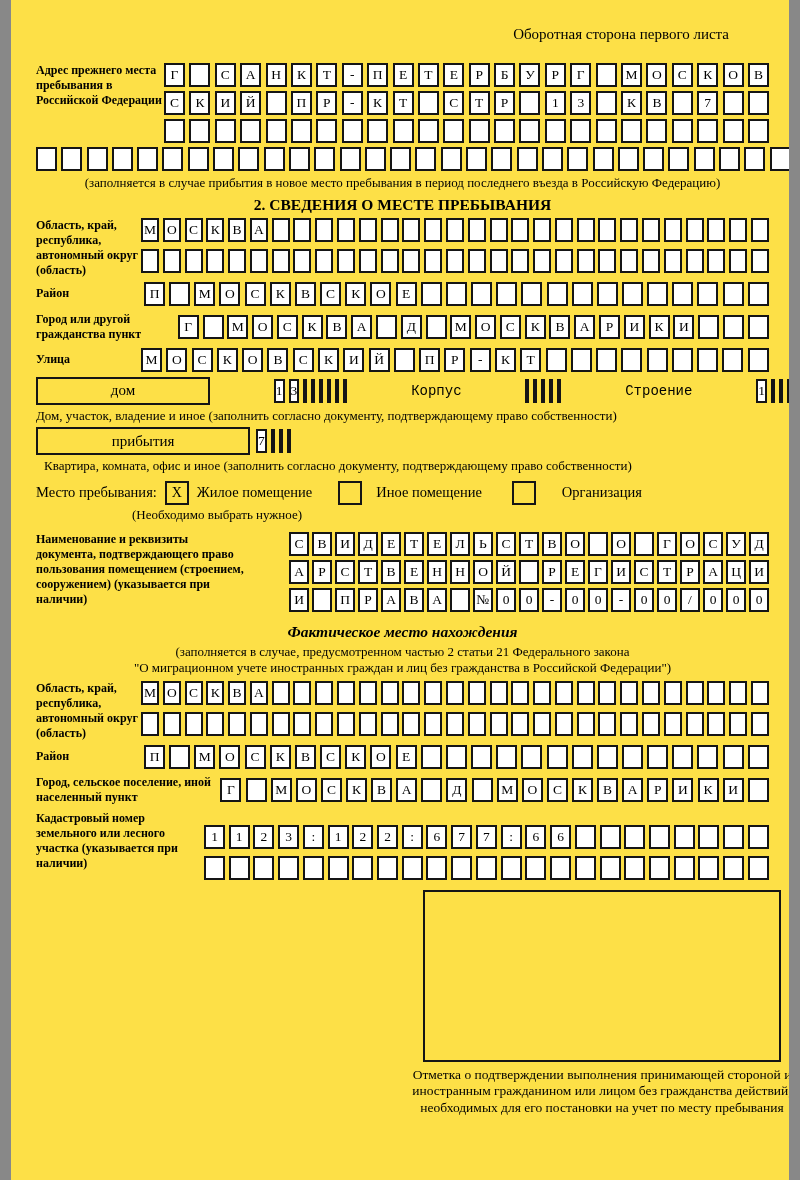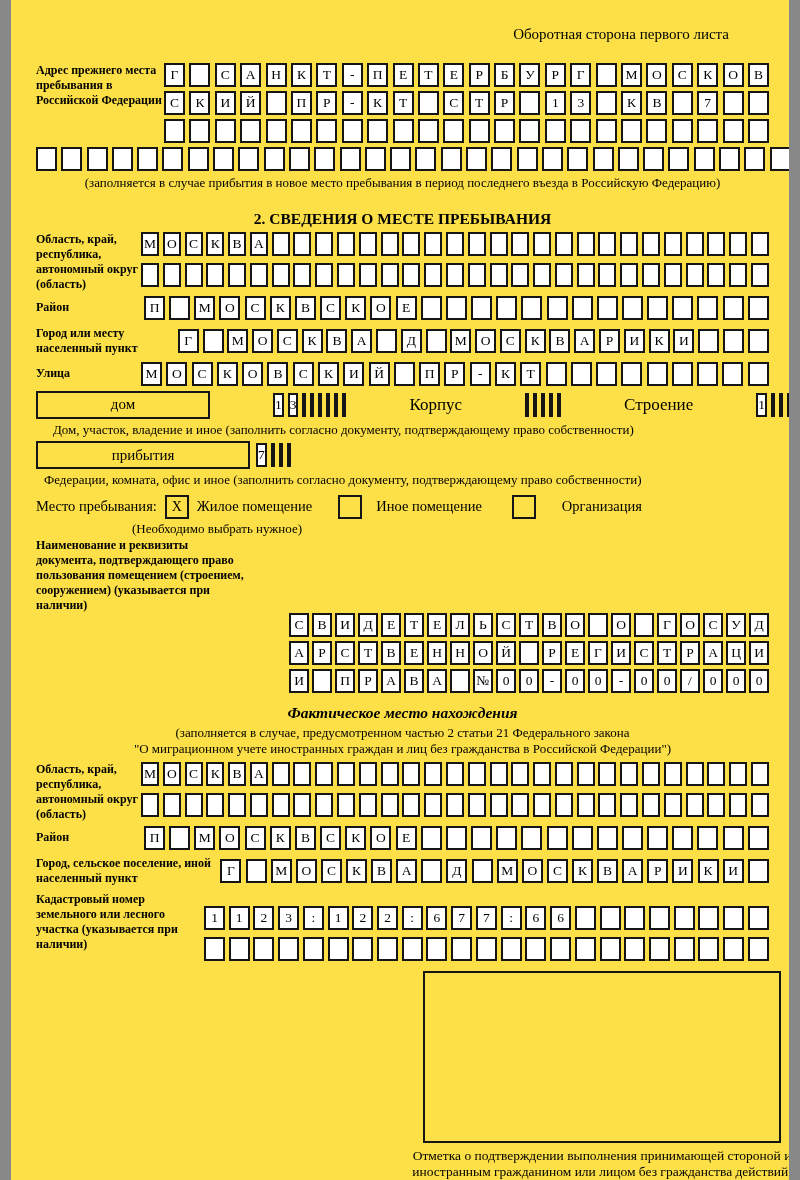--- a/index.html
+++ b/index.html
@@ -3,21 +3,21 @@
 <meta charset="utf-8">
 <style>
   html,body{margin:0;padding:0;background:#888;}
   .page{
     width:778px;height:1180px;background:#fde047;color:#000;
     font-family:"Liberation Serif","DejaVu Serif",serif;
     box-sizing:border-box;padding:26px 20px 0 25px;
     position:relative;overflow:hidden;margin:0 auto;
   }
   .hdr-note{font-size:15px;text-align:right;margin-right:40px;}
-  .sec-title{font-size:15.5px;font-weight:bold;text-align:center;margin:19px 0 4px 0;}
+  .sec-title{font-size:15.5px;font-weight:bold;text-align:center;margin:5px 0 4px 0;}
   .blk{display:flex;align-items:flex-start;}
   .blk.center{align-items:center;}
   .lbl{font-size:12px;line-height:1.25;font-weight:bold;}
   .rowcol{margin-left:auto;}
   .boxrow{display:flex;justify-content:space-between;margin-bottom:4px;}
   .cell{
     height:24px;border:2px solid #151515;box-sizing:border-box;
     display:flex;align-items:center;justify-content:center;
     font-size:13.5px;background:#fff;flex:0 0 auto;
   }
@@ -31,21 +31,21 @@
   .rw565{width:565px;}
   .rw480{width:480px;}
   .caption{font-size:13px;line-height:1.2;}
   .caption.centered{text-align:center;}
   .dom-row{display:flex;justify-content:space-between;align-items:center;width:755px;margin-top:5px;}
   .cellgroup{display:flex;gap:4px;}
   .namedrect{
     border:2px solid #151515;height:28px;box-sizing:border-box;
     display:flex;align-items:center;justify-content:center;font-size:15px;
   }
-  .inline-label{font-size:17px;}
+  .inline-label{font-size:14px;font-family:Liberation Mono, monospace;}
   .kv-row{display:flex;align-items:center;gap:6px;margin-top:4px;}
   .stay-row{display:flex;align-items:center;margin-top:7px;font-size:14.5px;}
   .checkbox{
     width:24px;height:24px;border:2px solid #151515;box-sizing:border-box;
     display:flex;align-items:center;justify-content:center;font-size:14px;
   }
   .fact-title{font-size:15.5px;font-weight:bold;text-align:center;margin:7px 0 3px 0;font-style:italic;}
   .stamp-wrap{margin-left:370px;width:392px;margin-top:6px;}
   .stamp-box{width:358px;height:172px;border:2px solid #151515;box-sizing:border-box;margin:0 auto;}
   .stamp-caption{font-size:13.5px;line-height:1.25;text-align:center;margin-top:5px;}
@@ -270,21 +270,21 @@
         <div class="cell"></div>
         <div class="cell"></div>
         <div class="cell"></div>
         <div class="cell"></div>
         <div class="cell"></div>
         <div class="cell"></div>
       </div>
   </div>
 
   <div class="blk center mb6">
-    <div class="lbl" style="width:145px;">Город или месту населенный пункт</div>
+    <div class="lbl" style="width:145px;">Город или другой гражданства пункт</div>
     <div class="rowcol boxrow rw605 w21" style="margin-bottom:0;">
         <div class="cell">Г</div>
         <div class="cell"></div>
         <div class="cell">М</div>
         <div class="cell">О</div>
         <div class="cell">С</div>
         <div class="cell">К</div>
         <div class="cell">В</div>
         <div class="cell">А</div>
         <div class="cell"></div>
@@ -358,45 +358,45 @@
         <div class="cell"></div>
       </div>
     <span class="inline-label">Строение</span>
     <div class="cellgroup">
         <div class="cell">1</div>
         <div class="cell"></div>
         <div class="cell"></div>
         <div class="cell"></div>
       </div>
   </div>
-  <div class="caption" style="margin:3px 0 0 17px;">Дом, участок, владение и иное (заполнить согласно документу, подтверждающему право собственности)</div>
+  <div class="caption" style="margin:3px 0 0 0;">Дом, участок, владение и иное (заполнить согласно документу, подтверждающему право собственности)</div>
 
   <div class="kv-row">
     <div class="namedrect" style="width:214px;">прибытия</div>
     <div class="cellgroup">
         <div class="cell">7</div>
         <div class="cell"></div>
         <div class="cell"></div>
         <div class="cell"></div>
       </div>
   </div>
-  <div class="caption" style="margin:3px 0 0 8px;">Федерации, комната, офис и иное (заполнить согласно документу, подтверждающему право собственности)</div>
+  <div class="caption" style="margin:3px 0 0 8px;">Квартира, комната, офис и иное (заполнить согласно документу, подтверждающему право собственности)</div>
 
   <div class="stay-row">
     <span>Место пребывания:</span>
     <div class="checkbox" style="margin-left:8px;">X</div>
     <span style="margin-left:8px;">Жилое помещение</span>
     <div class="checkbox" style="margin-left:26px;"></div>
     <span style="margin-left:14px;">Иное помещение</span>
     <div class="checkbox" style="margin-left:30px;"></div>
     <span style="margin-left:26px;">Организация</span>
   </div>
   <div class="caption" style="margin:2px 0 0 96px;">(Необходимо выбрать нужное)</div>
 
-  <div class="blk" style="margin-top:2px;flex-direction:column;">
+  <div class="blk" style="margin-top:10px;">
     <div class="lbl" style="width:215px;">Наименование и реквизиты документа, подтверждающего право пользования помещением (строением, сооружением) (указывается при наличии)</div>
     <div class="rowcol">
       <div class="boxrow rw480 w20">
           <div class="cell">С</div>
           <div class="cell">В</div>
           <div class="cell">И</div>
           <div class="cell">Д</div>
           <div class="cell">Е</div>
           <div class="cell">Т</div>
           <div class="cell">Е</div>

